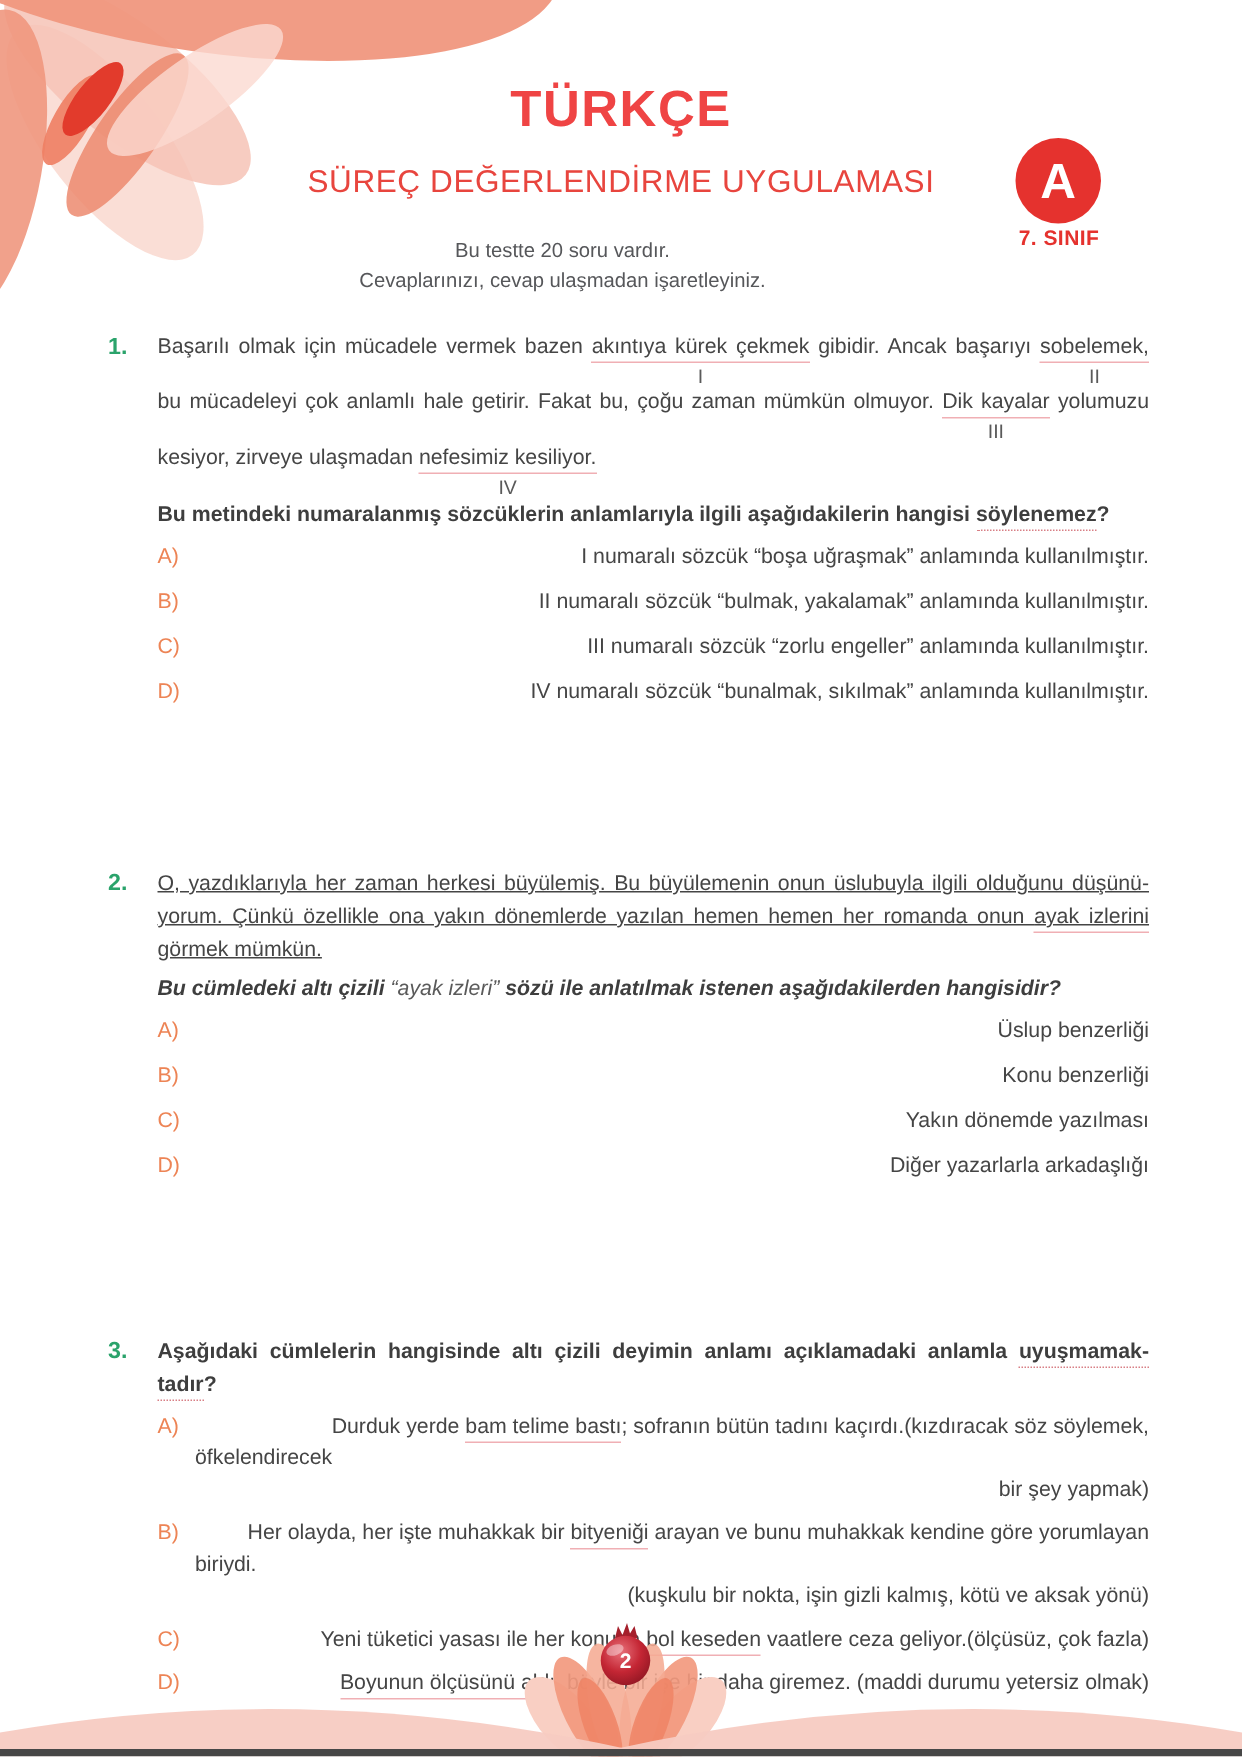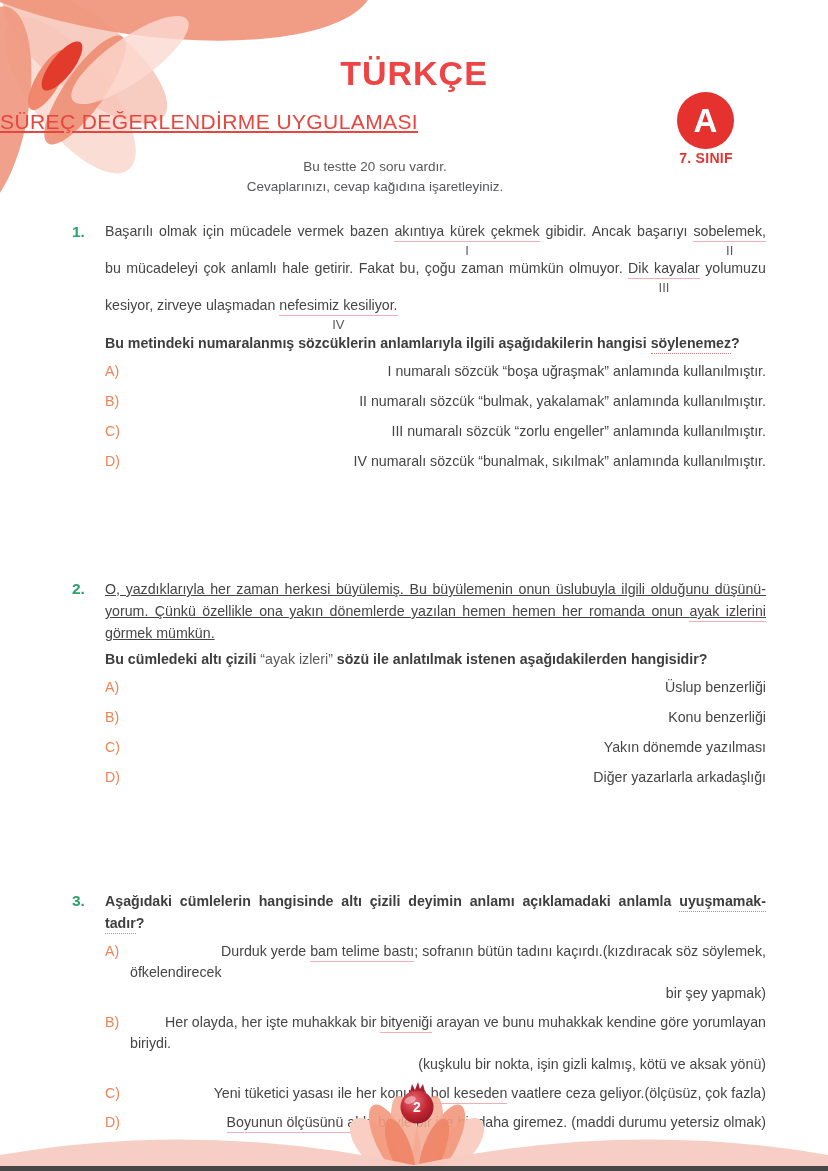--- a/index.html
+++ b/index.html
@@ -7,22 +7,22 @@
     width:828px;height:1171px;position:relative;overflow:hidden;background:#fff;
     font-family:"Liberation Sans",sans-serif;color:#454545;
   }
   .deco{position:absolute;pointer-events:none;}
   #flower{top:0;left:0;}
   #footer-art{left:0;bottom:0;}
   #bottom-bar{position:absolute;left:0;bottom:0;width:828px;height:5px;background:#474747;}
 
   .title{position:absolute;top:54px;left:0;width:828px;text-align:center;
     font-size:34px;font-weight:bold;color:#ef4444;letter-spacing:1px;}
-  .subtitle{position:absolute;top:110px;left:0;width:828px;
-    font-size:21px;color:#e8453e;letter-spacing:.4px;text-decoration:underline;}
+  .subtitle{position:absolute;top:110px;left:0;width:828px;text-align:center;
+    font-size:21px;color:#e8453e;letter-spacing:.4px;}
   .instr{position:absolute;top:157px;left:0;width:750px;text-align:center;
     font-size:13.5px;line-height:20px;color:#56575a;}
 
   .badge{position:absolute;left:677px;top:92px;width:57px;height:57px;border-radius:50%;
     background:#e5322e;color:#fff;display:flex;align-items:center;justify-content:center;
     font-size:33px;font-weight:bold;}
   .grade{position:absolute;left:660px;top:150px;width:92px;text-align:center;
     font-size:14px;font-weight:bold;color:#e5322e;letter-spacing:.3px;}
 
   .q{position:absolute;left:72px;width:694px;display:flex;font-size:14.2px;}
@@ -39,21 +39,21 @@
   #q2 .passage .line{line-height:22px;margin-bottom:0;text-decoration:underline;}
 
   .u{position:relative;border-bottom:1.5px solid #f0afb4;padding-bottom:2px;}
   .rn{position:absolute;top:calc(100% + 3px);left:50%;transform:translateX(-50%);
     font-size:13px;font-weight:normal;color:#5a5a5a;line-height:13px;}
 
   .stem{font-weight:bold;color:#3e3e3e;margin:12px 0 8px;}
   .stem .line{line-height:20px;}
   .stem .u{border-bottom:1.5px dotted #d87f85;}
   .light{font-weight:normal;color:#5a5a5a;}
-  #q2 .stem{margin:5px 0 8px;}
+  #q2 .stem{margin:5px 0 8px;font-style:italic;}
   #q3 .stem{margin:0 0 7px;}
   #q3 .stem .line{line-height:22px;}
 
   .opt{display:flex;margin-bottom:10px;line-height:20px;}
   #q3 .opt{line-height:21px;margin-bottom:8px;}
   .letter{flex:0 0 25px;color:#ed8455;}
   .otext{flex:1;min-width:0;}
   .otext .line{line-height:inherit;text-align:right;}
 </style>
 </head>
@@ -67,21 +67,21 @@
   <ellipse cx="85" cy="90" rx="20" ry="65" fill="#ec8a6e" opacity="0.85" transform="rotate(35 85 90)"></ellipse>
   <ellipse cx="130" cy="60" rx="22" ry="70" fill="#fbd9d1" opacity="0.8" transform="rotate(55 130 60)"></ellipse>
   <ellipse cx="48" cy="80" rx="12" ry="34" fill="#ee7e63" opacity="0.9" transform="rotate(30 48 80)"></ellipse>
   <ellipse cx="62" cy="66" rx="11" ry="30" fill="#e23b2c" transform="rotate(38 62 66)"></ellipse>
 </svg>
 
 <div class="title">TÜRKÇE</div>
 <div class="subtitle">SÜREÇ DEĞERLENDİRME UYGULAMASI</div>
 <div class="instr">
   <div>Bu testte 20 soru vardır.</div>
-  <div>Cevaplarınızı, cevap kağıdına işaretleyiniz.</div>
+  <div>Cevaplarınızı, cevap ulaşmadan işaretleyiniz.</div>
 </div>
 <div class="badge">A</div>
 <div class="grade">7. SINIF</div>
 
 <div class="q" id="q1">
     <div class="qnum">1.</div>
     <div class="qbody">
       <div class="passage">
         <div class="line justify"><span>Başarılı olmak için mücadele vermek bazen </span><span class="u"><span class="ut">akıntıya kürek çekmek</span><span class="rn">I</span></span><span> gibidir. Ancak başarıyı </span><span class="u"><span class="ut">sobelemek,</span><span class="rn">II</span></span></div>
         <div class="line justify"><span>bu mücadeleyi çok anlamlı hale getirir. Fakat bu, çoğu zaman mümkün olmuyor. </span><span class="u"><span class="ut">Dik kayalar</span><span class="rn">III</span></span><span> yolumuzu</span></div>

